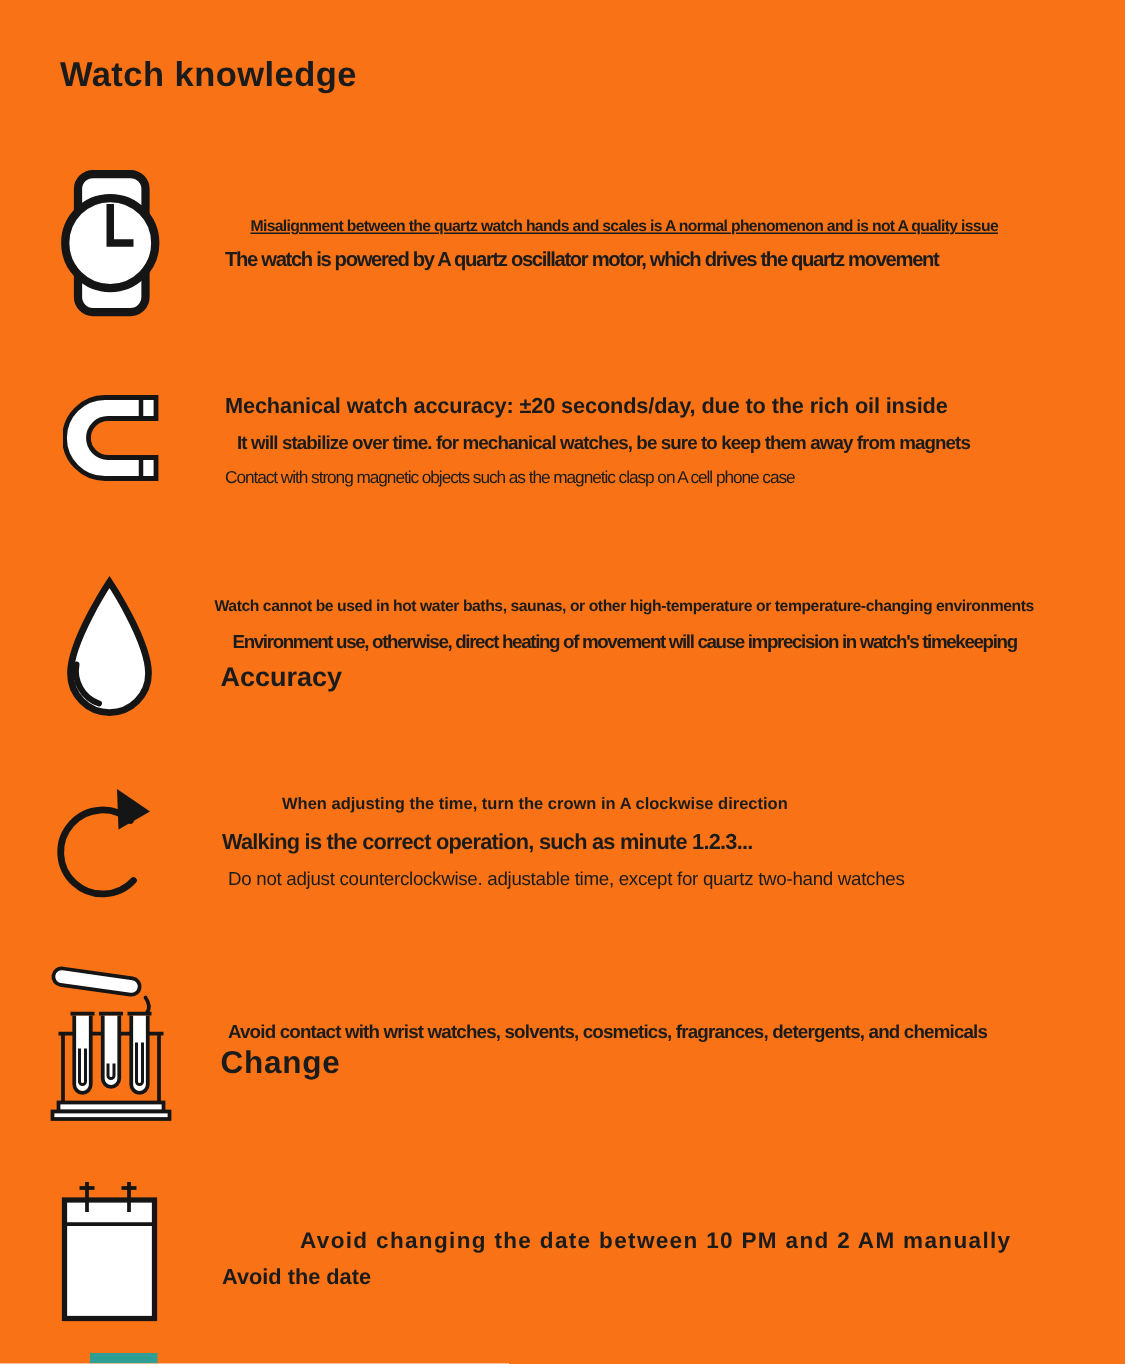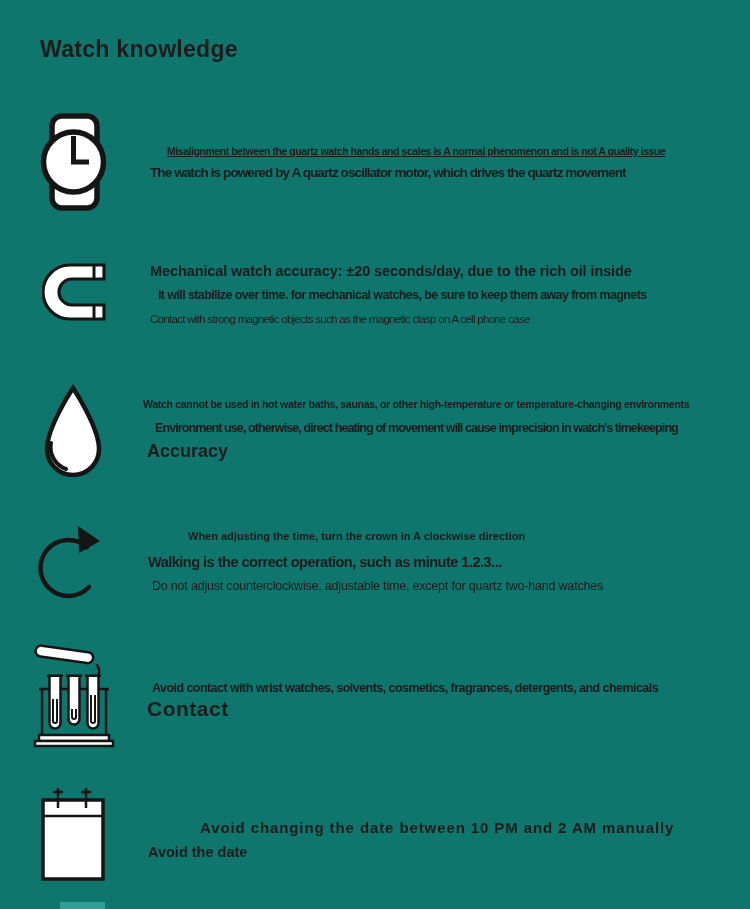--- a/index.html
+++ b/index.html
@@ -1,17 +1,17 @@
 <!DOCTYPE html>
 <html><head>
 <meta charset="utf-8">
 <style>
   html,body{margin:0;padding:0;background:#fff;}
   .canvas{
-    position:relative;width:750px;height:909px;background:#0f766e;
+    position:relative;width:750px;height:909px;background:#f97316;
     font-family:"Liberation Sans",sans-serif;color:#1b1b1b;overflow:hidden;
   }
   .ln{position:absolute;white-space:nowrap;font-weight:700;color:#1b1b1b;line-height:1.15;}
   .t-title{left:40px;top:36px;font-size:23px;font-weight:700;letter-spacing:.3px;}
 
   .s1l1{left:167px;top:145px;font-size:10.5px;letter-spacing:-.45px;text-decoration:underline;}
   .s1l2{left:150px;top:165px;font-size:13.5px;letter-spacing:-.9px;}
 
   .s2l1{left:150px;top:263px;font-size:14.5px;letter-spacing:-.1px;}
   .s2l2{left:158px;top:288px;font-size:12.5px;letter-spacing:-.6px;}
@@ -129,21 +129,21 @@
           <line x1="14" y1="34.7" x2="30" y2="34.7"></line>
           <line x1="33" y1="34.7" x2="49" y2="34.7"></line>
           <line x1="52" y1="34.7" x2="68" y2="34.7"></line>
         </g>
 
         <rect x="6" y="94" width="70" height="6" fill="#fff" stroke="#151515" stroke-width="2.5"></rect>
         <rect x="2" y="100" width="78" height="5" fill="#fff" stroke="#151515" stroke-width="2.5"></rect>
       </svg>
     </span>
     <div class="ln s5l1">Avoid contact with wrist watches, solvents, cosmetics, fragrances, detergents, and chemicals</div>
-    <div class="ln s5l2">Contact</div>
+    <div class="ln s5l2">Change</div>
   </section>
 
   <section>
     <span class="icon i-cal">
       <svg width="66" height="96" viewBox="0 0 66 96">
         <rect x="3" y="14" width="60" height="79" fill="#fff" stroke="#151515" stroke-width="3.5"></rect>
         <line x1="3" y1="30" x2="63" y2="30" stroke="#151515" stroke-width="2.5"></line>
         <g stroke="#151515" stroke-width="2.5">
           <line x1="18" y1="2" x2="18" y2="22"></line>
           <line x1="46" y1="2" x2="46" y2="22"></line>

